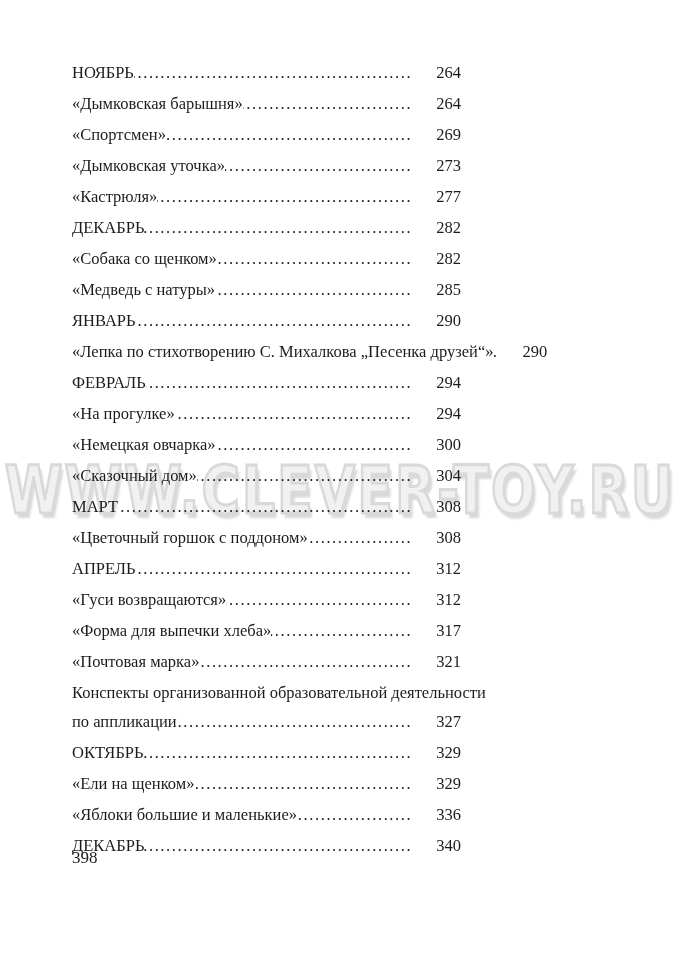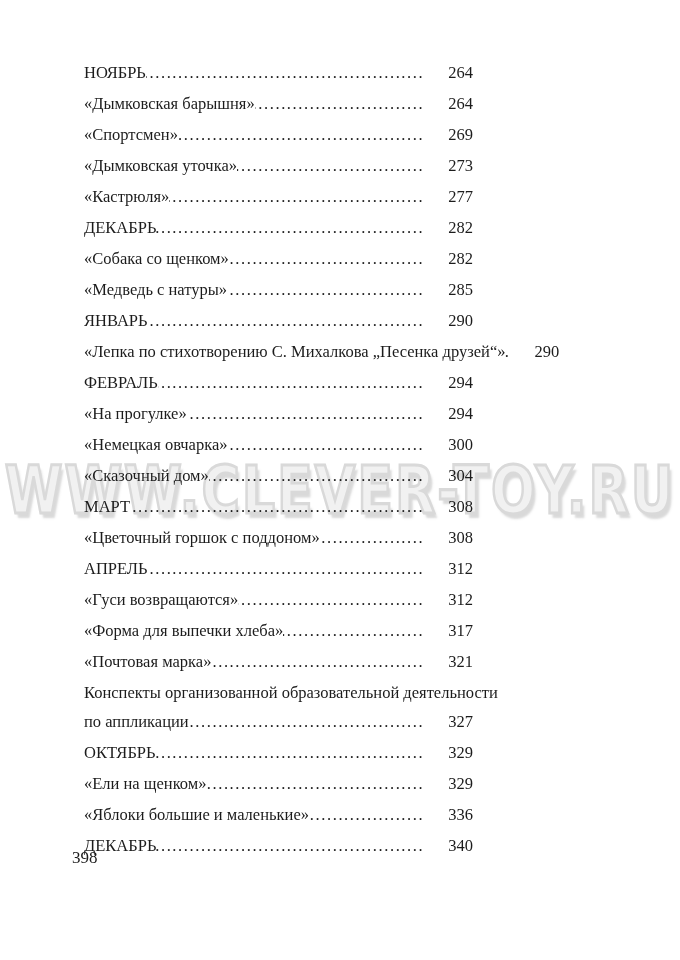--- a/index.html
+++ b/index.html
@@ -29,21 +29,21 @@
     font-size: 54px;
     letter-spacing: 2px;
     color: #f1f1f1;
     -webkit-text-stroke: 2.5px #d9d9d9;
     text-shadow: 3px 4px 2px rgba(130,130,130,0.30);
     pointer-events: none;
   }
   
   .toc {
     position: absolute;
-    top: 0; left: 12px;
+    top: 0; left: 0;
     width: 571px; height: 960px;
     padding: 62px 110px 0 72px;
     z-index: 1;
   }
   .toc-row {
     display: flex;
     align-items: baseline;
     font-size: 16.5px;
     line-height: 21px;
     margin-bottom: 10px;

